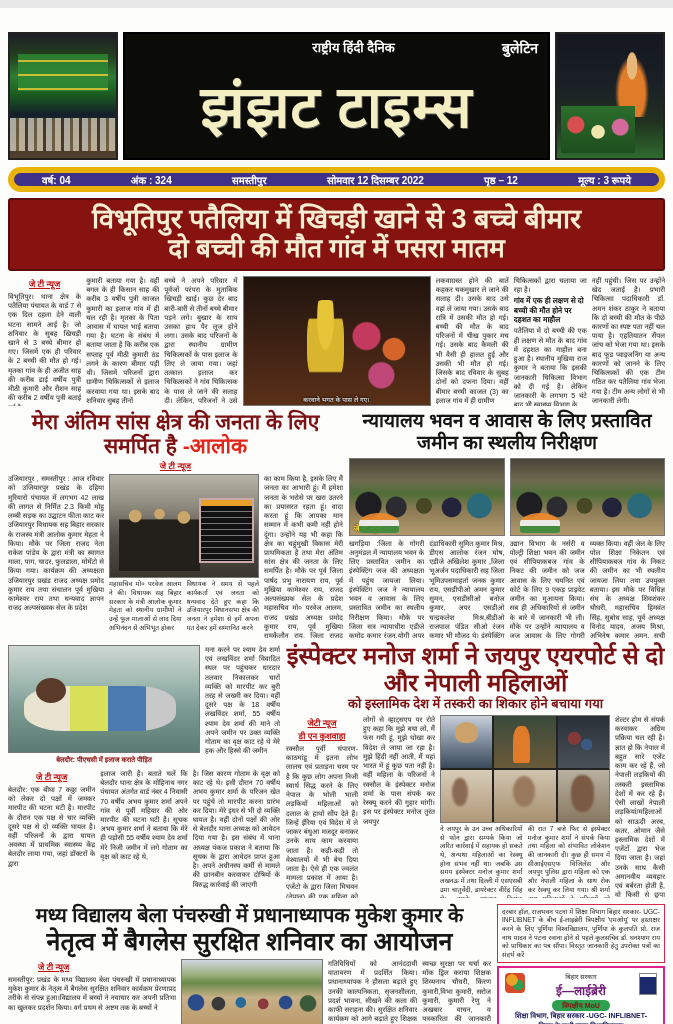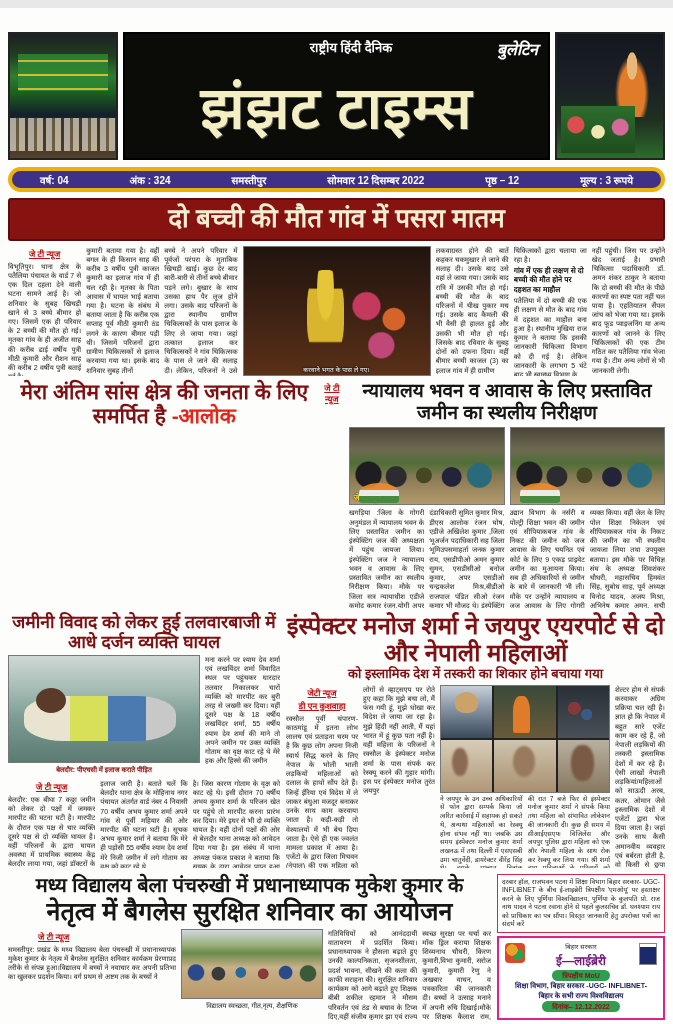--- a/index.html
+++ b/index.html
@@ -11,44 +11,44 @@
   .ph{position:relative;overflow:hidden;}
   .ph-stage{background:linear-gradient(180deg,#1c1f24 0%,#23401f 18%,#2e7d32 34%,#1b5e20 48%,#14202b 65%,#3a2d22 82%,#54422e 100%);}
   .ph-stage::before{content:"";position:absolute;left:8%;top:16%;width:84%;height:30%;background:repeating-linear-gradient(180deg,#2e8b33 0 6px,#f3d13a 6px 8px,#2e8b33 8px 14px);opacity:.8;}
   .ph-stage::after{content:"";position:absolute;left:0;bottom:6%;width:100%;height:26%;background:repeating-linear-gradient(90deg,#d8d4c8 0 6px,#7a6a4a 6px 9px,#e0d8c0 9px 15px,#4a3a2a 15px 18px);opacity:.75;}
   .ph-speaker{background:linear-gradient(180deg,#14181e 0%,#1a2026 40%,#203020 70%,#2e6b2e 100%);}
   .ph-speaker::before{content:"";position:absolute;right:10%;top:12%;width:38%;height:55%;background:radial-gradient(ellipse at 50% 25%,#e8b87a 0 18%,transparent 20%),radial-gradient(ellipse at 50% 65%,#e07b2a 0 45%,transparent 60%);}
   .ph-speaker::after{content:"";position:absolute;left:4%;bottom:4%;width:70%;height:38%;background:radial-gradient(circle at 20% 40%,#d94f4f 0 12%,transparent 14%),radial-gradient(circle at 50% 55%,#f0e6b0 0 14%,transparent 16%),radial-gradient(circle at 80% 45%,#d46a9a 0 12%,transparent 14%),linear-gradient(180deg,#2c6e2c,#1e4d1e);}
   .mast-center{flex:1;background:#0b0b08;color:#fff;border:2px solid #000;display:flex;flex-direction:column;padding:4px 10px 2px;}
   .mast-toprow{display:flex;align-items:flex-start;font-size:13px;font-weight:bold;}
   .mast-tagline{flex:1;text-align:center;padding-left:70px;}
-  .mast-edition{flex:none;font-size:16px;font-style:italic;}
+  .mast-edition{flex:none;font-size:14px;}
   .mast-title{flex:1;display:flex;align-items:center;justify-content:center;color:#f4eec3;font-size:58px;font-weight:800;letter-spacing:1px;line-height:1;text-shadow:1px 1px 0 #555;}
   .mast-pub{text-align:right;font-size:11px;font-weight:bold;color:#f2f2f2;padding-bottom:2px;}
   
-  .dateline{margin-top:7px;height:25px;background:#3e3187;border:4px solid #eab308;border-radius:14px;color:#fff;display:flex;align-items:center;justify-content:space-between;padding:0 28px;font-size:10px;font-weight:bold;}
+  .dateline{margin-top:7px;height:25px;background:#3e3187;border:6px solid #eab308;border-radius:14px;color:#fff;display:flex;align-items:center;justify-content:space-between;padding:0 28px;font-size:10px;font-weight:bold;}
   
   .lead-head{margin-top:6px;background:#871310;border:2px solid #5a0c0a;border-radius:3px;color:#f6eed2;text-align:center;padding:4px 6px 6px;}
   .lead-head .l1{font-size:27px;font-weight:800;line-height:1.12;}
   .lead-head .l2{font-size:26px;font-weight:800;line-height:1.1;}
   
   .byline{color:#c01111;font-weight:bold;font-size:8.5px;text-align:center;text-decoration:underline;margin:2px 0 3px;}
   .coltxt{font-size:7px;line-height:1.32;text-align:justify;color:#1c1c1c;overflow:hidden;}
   .subhead{font-size:7.5px;font-weight:bold;color:#111;margin:2px 0;line-height:1.25;}
   .cap{font-size:6.8px;font-weight:bold;color:#8a1210;text-align:center;margin-top:2px;}
   
   .s1row{margin-top:5px;display:flex;gap:5px;height:130px;}
   .s1col{flex:1;overflow:hidden;}
   .ph-lead{flex:none;width:188px;border:1px solid #777;background:linear-gradient(180deg,#20140e 0%,#3a2013 45%,#5a3018 100%);}
   .ph-lead::before{content:"";position:absolute;left:34%;top:18%;width:20%;height:70%;background:radial-gradient(ellipse at 50% 20%,#e6c638 0 30%,transparent 34%),linear-gradient(180deg,transparent 20%,#d9b52e 22% 80%,transparent 82%);border-radius:40%;}
   .ph-lead::after{content:"";position:absolute;right:4%;top:26%;width:40%;height:68%;background:radial-gradient(circle at 25% 30%,#c43a5e 0 16%,transparent 18%),radial-gradient(circle at 62% 45%,#d4642a 0 16%,transparent 18%),radial-gradient(circle at 45% 75%,#c04878 0 16%,transparent 18%);}
   .ph-cap{position:absolute;left:0;right:0;bottom:1px;color:#fff;font-size:6.5px;text-align:center;text-shadow:0 0 2px #000,0 0 2px #000;}
   
   .row2{margin-top:4px;display:flex;gap:6px;height:228px;}
-  .r2left{width:335px;flex:none;display:flex;flex-direction:row;}
+  .r2left{width:335px;flex:none;display:flex;flex-direction:column;}
   .r2right{flex:1;display:flex;flex-direction:column;}
   .h-maroon{color:#7c1012;font-weight:800;text-align:center;line-height:1.15;}
   .h-black{color:#161616;font-weight:800;text-align:center;line-height:1.18;}
   .accent-red{color:#e3261a;}
   .s2body{flex:1;display:flex;gap:5px;overflow:hidden;}
   .s2c{overflow:hidden;}
   .ph-plaque{border:1px solid #777;background:linear-gradient(180deg,#b8b4a8 0%,#8e8a7e 30%,#56524a 60%,#3a362e 100%);}
   .ph-plaque::before{content:"";position:absolute;left:6%;top:28%;width:55%;height:66%;background:radial-gradient(circle at 20% 18%,#caa66a 0 7%,transparent 8%),radial-gradient(circle at 50% 15%,#caa66a 0 7%,transparent 8%),radial-gradient(circle at 80% 20%,#caa66a 0 7%,transparent 8%),linear-gradient(180deg,transparent 22%,#23201c 24%);}
   .ph-plaque::after{content:"";position:absolute;right:3%;top:22%;width:34%;height:60%;background:#111;box-shadow:inset 0 6px 0 #e8a22a;border:2px solid #caa;background-image:repeating-linear-gradient(180deg,#111 0 5px,#777 5px 6px);}
   .s2unders{display:flex;gap:5px;margin-top:2px;}
@@ -118,20 +118,21 @@
   <div class="dateline">
     <span>वर्ष:  04</span>
     <span>अंक : 324</span>
     <span>समस्तीपुर</span>
     <span>सोमवार 12 दिसम्बर 2022</span>
     <span>पृष्ठ – 12</span>
     <span>मूल्य : 3 रूपये</span>
   </div>
 
   <div class="lead-head">
+    <div class="l1">विभूतिपुर पतैलिया में खिचड़ी खाने से 3 बच्चे बीमार</div>
     <div class="l2">दो बच्ची की मौत गांव में पसरा मातम</div>
   </div>
 
   <div class="s1row">
     <div class="s1col">
       <div class="byline">जे टी न्यूज</div>
       <div class="coltxt">विभूतिपुर। थाना क्षेत्र के पतैलिया पंचायत के वार्ड 7 से एक दिल दहला देने वाली घटना सामने आई है। जो शनिवार के सुबह खिचड़ी खाने से 3 बच्चे बीमार हो गए। जिसमें एक ही परिवार के 2 बच्ची की मौत हो गई। मृतका गांव के ही अजीत साह की करीब ढाई वर्षीय पुत्री मीठी कुमारी और रौशन साह की करीब 2 वर्षीय पुत्री बताई गई है।</div>
     </div>
     <div class="s1col coltxt">कुमारी बताया गया है। वहीं बगल के ही किसान साह की करीब 3 वर्षीय पुत्री काजल कुमारी का इलाज गांव में ही चल रही है। मृतका के पिता आवास में घायल भाई बताया गया है। घटना के संबंध में बताया जाता है कि करीब एक सप्ताह पूर्व मीठी कुमारी ठंड लगने के कारण बीमार पड़ी थी। जिसमें परिजनों द्वारा ग्रामीण चिकित्सकों से इलाज करवाया गया था। इसके बाद शनिवार सुबह तीनों</div>
     <div class="s1col coltxt">बच्चे ने अपने परिवार में पूर्वजों परंपरा के मुताबिक खिचड़ी खाई। कुछ देर बाद बारी-बारी से तीनों बच्चे बीमार पड़ने लगे। बुखार के साथ उसका हाथ पैर लूज होने लगा। उसके बाद परिजनों के द्वारा स्थानीय ग्रामीण चिकित्सकों के पास इलाज के लिए ले जाया गया। जहां तत्काल इलाज कर चिकित्सकों ने गांव चिकित्सक के पास ले जाने की सलाह दी। लेकिन, परिजनों ने उसे झाड़-फूंक</div>
@@ -178,21 +179,20 @@
         <div class="coltxt" style="flex:1;">खगड़िया :जिला के गोगरी अनुमंडल में न्यायालय भवन के लिए प्रस्तावित जमीन का इंस्पेक्टिंग जज की अध्यक्षता में पहुंच जायजा लिया। इंस्पेक्टिंग जज ने न्यायालय भवन व आवास के लिए प्रस्तावित जमीन का स्थलीय निरीक्षण किया। मौके पर जिला सत्र न्यायाधीश एडीजे कुमोद कुमार रंजन,योगी अपर मुख्य न्यायिक</div>
         <div class="coltxt" style="flex:1;">दंडाधिकारी सुमित कुमार मिश्र, डीएस आलोक रंजन घोष, एडीजे अखिलेश कुमार ,जिला भूअर्जन पदाधिकारी सह जिला भूमिउपसमाहर्ता जनक कुमार राय, एसडीपीओ अमन कुमार सुमन, एसडीसीओ बनोज कुमार, अपर एसडीओ चन्द्रकलेश मिश्र,बीडीओ राजपाल पंडित सीओ रंजन कुमार भी मौजूद थे। इंस्पेक्टिंग जज हादीब रजा ने गोगरी प्रखंड कार्यालय के पास स्थित</div>
         <div class="coltxt" style="flex:1;">उद्यान विभाग के नर्सरी व पोल्ट्री शिक्षा भवन की जमीन एवं सीपियाकबज गांव के निकट की जमीन को जज आवास के लिए चयनित एवं कोर्ट के लिए 9 एकड़ प्राइवेट जमीन का मुआयना किया। सब ही अधिकारियों से जमीन के बारे में जानकारी भी ली। मौके पर उन्होंने न्यायालय व जज आवास के लिए गोगरी प्रखण्ड कार्यालय के नजदीक के पीछे के फार्मिंग जमीन पर संकेत</div>
         <div class="coltxt" style="flex:1;">व्यक्त किया। वहीं जेल के लिए पोल शिक्षा निकेतन एवं सीपियाकबज गांव के निकट की जमीन का भी स्थलीय जायजा लिया तथा उपयुक्त बताया। इस मौके पर विधिज्ञ संघ के अध्यक्ष शिवशंकर चौधरी, महासचिव हिमवंत सिंह, सुबोध साह, पूर्व अध्यक्ष विनोद यादव, अजय मिश्रा, अभिनेष कुमार अमन, सूची कुमार पंकज, मो ईमरान, नित्य चामकर, सहित अन्य अधिवक्ता भी उपस्थित थे।</div>
       </div>
     </div>
   </div>
 
   <div class="row3">
     <div class="r3left">
-      <div class="h-maroon" style="font-size:17.5px;">जमीनी विवाद को लेकर हुई तलवारबाजी में आधे दर्जन व्यक्ति घायल</div>
       <div class="s4side" style="margin-top:3px;">
         <div style="width:192px;flex:none;">
           <div class="ph ph-bed" style="height:108px;"></div>
           <div class="cap">बेलदौर: पीएचसी में इलाज कराते पीड़ित</div>
         </div>
         <div class="coltxt" style="flex:1;height:122px;">मना करने पर श्याम देव शर्मा एवं लखविंदर शर्मा विवादित स्थल पर पहुंचकर धारदार तलवार निकालकर चारों व्यक्ति को मारपीट कर बुरी तरह से जख्मी कर दिया। वहीं दूसरे पक्ष के 18 वर्षीय लखविंदर शर्मा, 55 वर्षीय श्याम देव शर्मा की माने तो अपने जमीन पर उक्त व्यक्ति गोताम का वृक्ष काट रहे थे मेरे हक और हिस्से की जमीन</div>
       </div>
       <div class="s4cols">
         <div style="flex:1;overflow:hidden;">
           <div class="byline">जे टी न्यूज</div>

